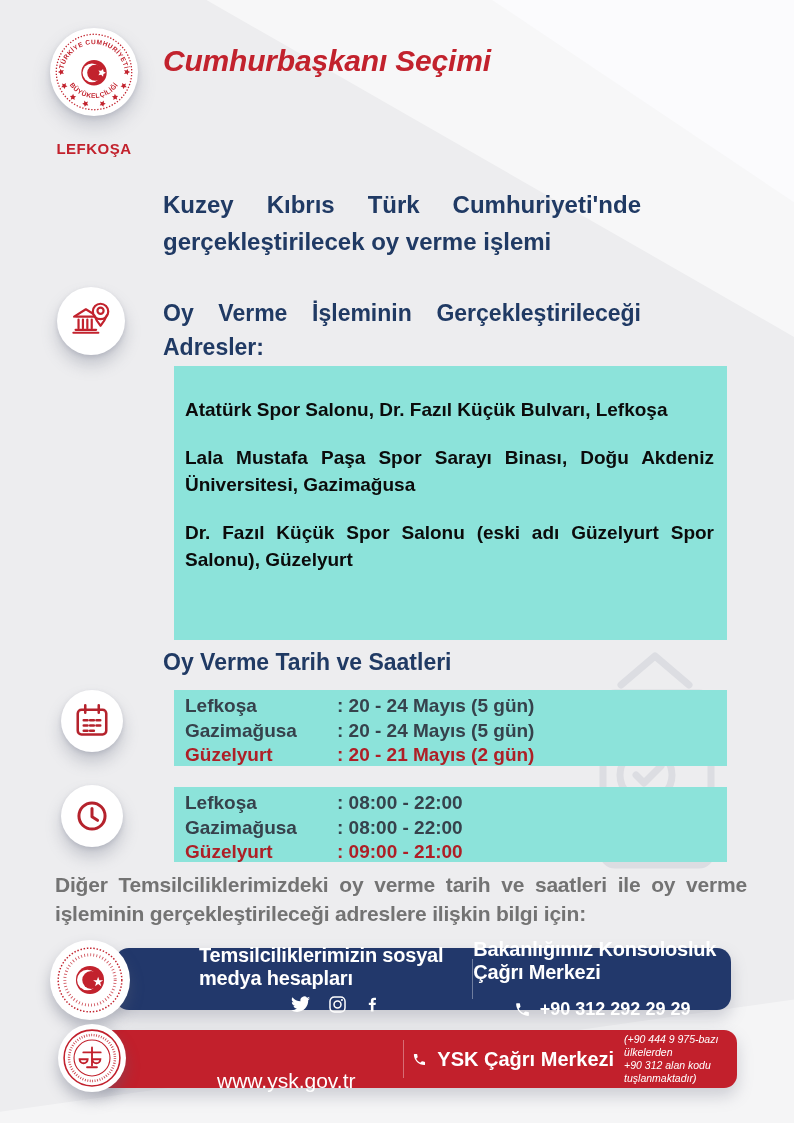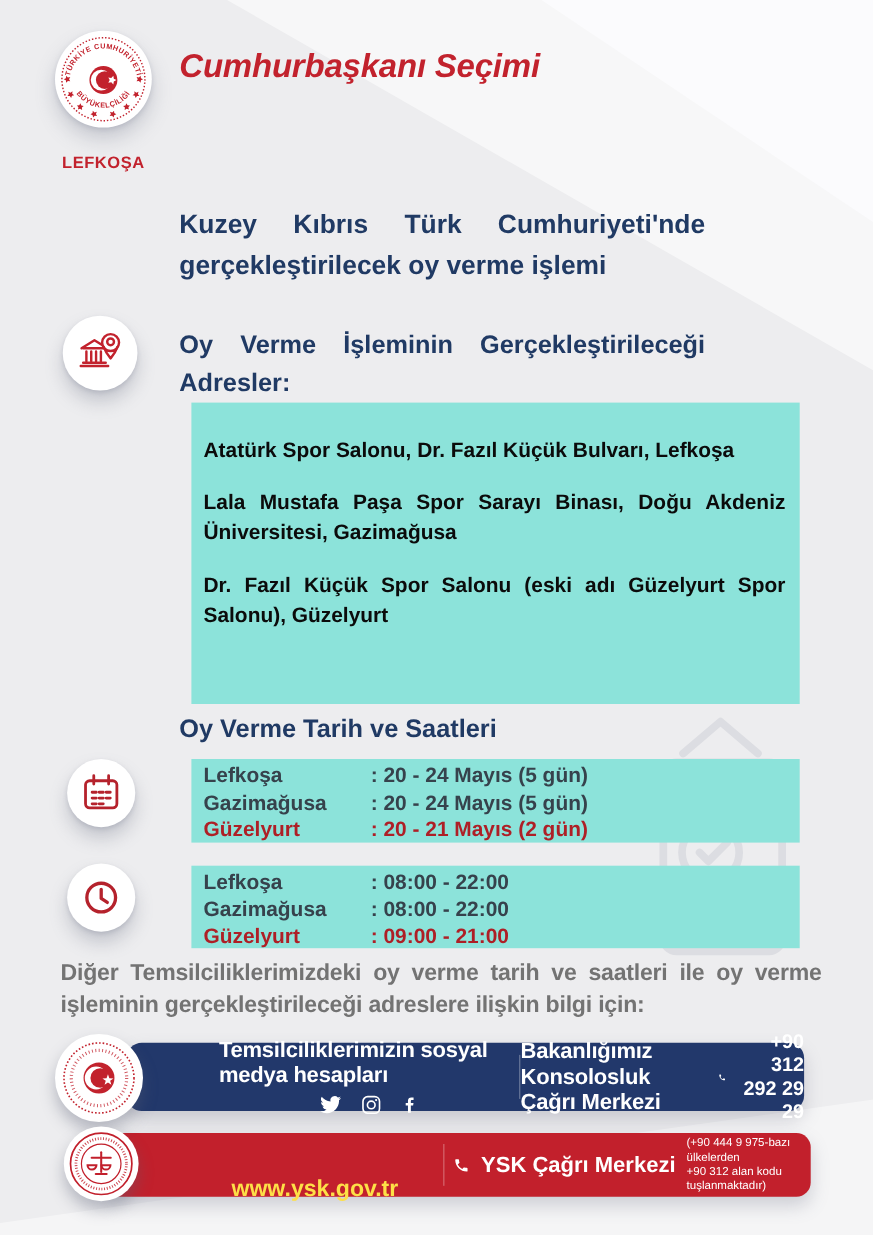--- a/index.html
+++ b/index.html
@@ -61,38 +61,38 @@
 
   
   .navy-bar { position:absolute; left:115px; top:948px; width:616px; height:62px; background:#22386B;
       border-radius:14px; z-index:1; display:flex; align-items:center; padding-left:84px;
       box-shadow:0 8px 16px rgba(100,105,125,.28); }
   .emblem-small { position:absolute; left:50px; top:940px; width:80px; height:80px; border-radius:50%;
       background:#fff; box-shadow:0 8px 14px rgba(90,95,115,.38);
       display:flex; align-items:center; justify-content:center; z-index:3; }
   .nb-left { flex:1.06; display:flex; flex-direction:column; align-items:center; gap:4px; }
   .nb-divider { width:1px; height:40px; background:rgba(255,255,255,.35); }
-  .nb-right { flex:1; display:flex; flex-direction:row; align-items:center; gap:15px; }
+  .nb-right { flex:1; display:flex; flex-direction:column; align-items:center; gap:15px; }
   .nb-label { color:#fff; font-weight:bold; font-size:20px; letter-spacing:-.2px; }
   .nb-icons { display:flex; align-items:center; gap:17px; }
   .nb-phone-row { display:flex; align-items:center; gap:9px; color:#fff; font-weight:bold; font-size:18px;text-align:right; }
 
   
   .red-bar { position:absolute; left:97px; top:1030px; width:640px; height:58px; background:#C2202C;
       border-radius:13px; z-index:1; display:flex; align-items:center; padding-left:72px;
       box-shadow:0 8px 16px rgba(100,105,125,.28); }
   .emblem-ysk { position:absolute; left:58px; top:1024px; width:68px; height:68px; border-radius:50%;
       background:#fff; box-shadow:0 8px 14px rgba(90,95,115,.38);
       display:flex; align-items:center; justify-content:center; z-index:3; }
   .rb-left { flex:1; display:flex; justify-content:center; }
-  .rb-website { color:#fde047; font-weight:bold; font-size:21px;margin-top:44px; }
+  .rb-website { color:#ffffff; font-weight:normal; font-size:21px;margin-top:44px; }
   .rb-divider { width:1px; height:38px; background:rgba(255,255,255,.35); }
   .rb-right { flex:1.35; display:flex; align-items:center; justify-content:center; gap:10px; padding:0 8px; }
   .rb-call { color:#fff; font-weight:bold; font-size:20px; white-space:nowrap; }
-  .rb-note { color:#fff; font-size:10.5px; line-height:13px; font-weight:normal; }
+  .rb-note { color:#fff; font-size:10.5px; line-height:13px; font-weight:normal;font-style:italic; }
 </style>
 </head>
 <body>
 
 <div class="page">
 
   <div class="bg-tri2"></div>
   <div class="bg-tri"></div>
   <div class="bg-tri3"></div>
 

